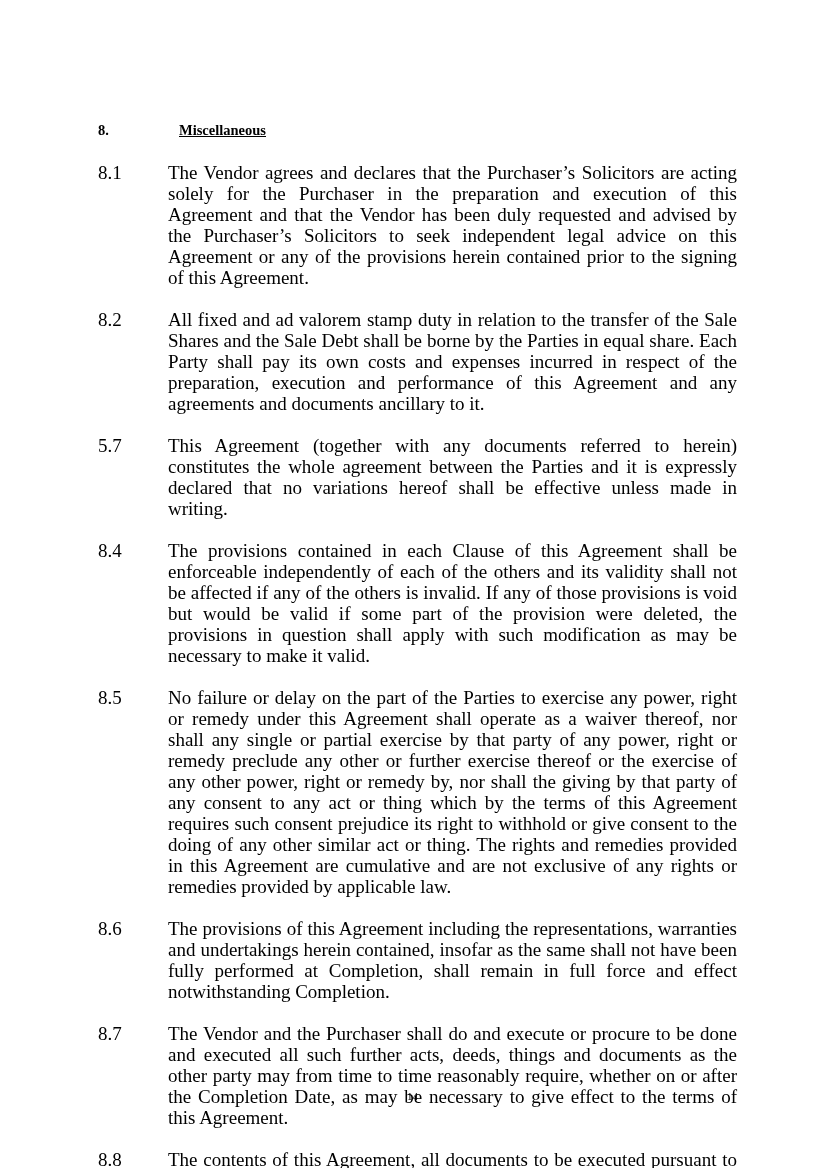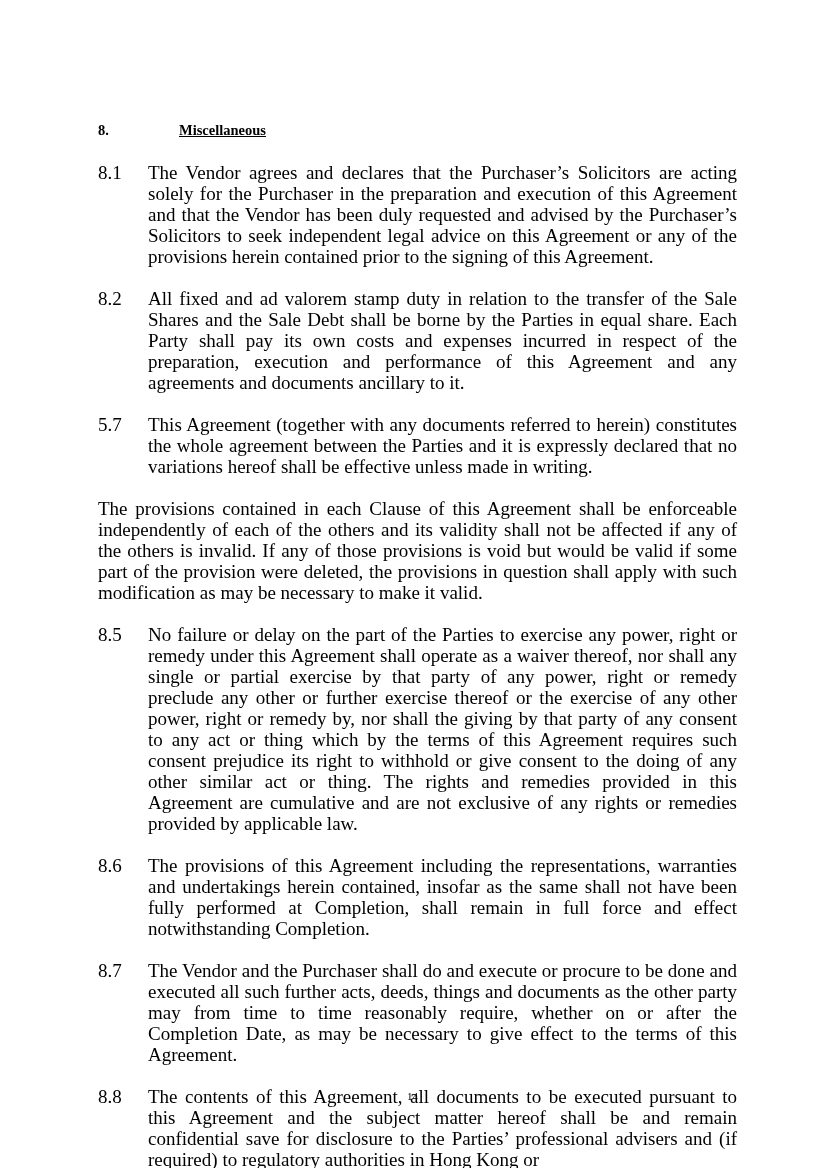--- a/index.html
+++ b/index.html
@@ -42,20 +42,21 @@
     line-height: 21px;
     margin-bottom: 21px;
   }
   .clause-num {
     width: 50px;
     flex: 0 0 50px;
   }
   .clause-text {
     flex: 1;
     text-align: justify;
+    margin-left: 20px;
   }
   .footer {
     position: absolute;
     top: 1088px;
     left: 0;
     width: 100%;
     text-align: center;
     font-size: 11px;
     line-height: 16px;
   }
@@ -80,20 +81,21 @@
       <span class="clause-num">8.2</span>
       <span class="clause-text">All fixed and ad valorem stamp duty in relation to the transfer of the Sale Shares and the Sale Debt shall be borne by the Parties in equal share.  Each Party shall pay its own costs and expenses incurred in respect of the preparation, execution and performance of this Agreement and any agreements and documents ancillary to it.</span>
     </div>
 
     <div class="clause">
       <span class="clause-num">5.7</span>
       <span class="clause-text">This Agreement (together with any documents referred to herein) constitutes the whole agreement between the Parties and it is expressly declared that no variations hereof shall be effective unless made in writing.</span>
     </div>
 
     <div class="clause">
+      <span class="clause-num">8.4</span>
       <span class="clause-text">The provisions contained in each Clause of this Agreement shall be enforceable independently of each of the others and its validity shall not be affected if any of the others is invalid.  If any of those provisions is void but would be valid if some part of the provision were deleted, the provisions in question shall apply with such modification as may be necessary to make it valid.</span>
     </div>
 
     <div class="clause">
       <span class="clause-num">8.5</span>
       <span class="clause-text">No failure or delay on the part of the Parties to exercise any power, right or remedy under this Agreement shall operate as a waiver thereof, nor shall any single or partial exercise by that party of any power, right or remedy preclude any other or further exercise thereof or the exercise of any other power, right or remedy by, nor shall the giving by that party of any consent to any act or thing which by the terms of this Agreement requires such consent prejudice its right to withhold or give consent to the doing of any other similar act or thing. The rights and remedies provided in this Agreement are cumulative and are not exclusive of any rights or remedies provided by applicable law.</span>
     </div>
 
     <div class="clause">
       <span class="clause-num">8.6</span>

